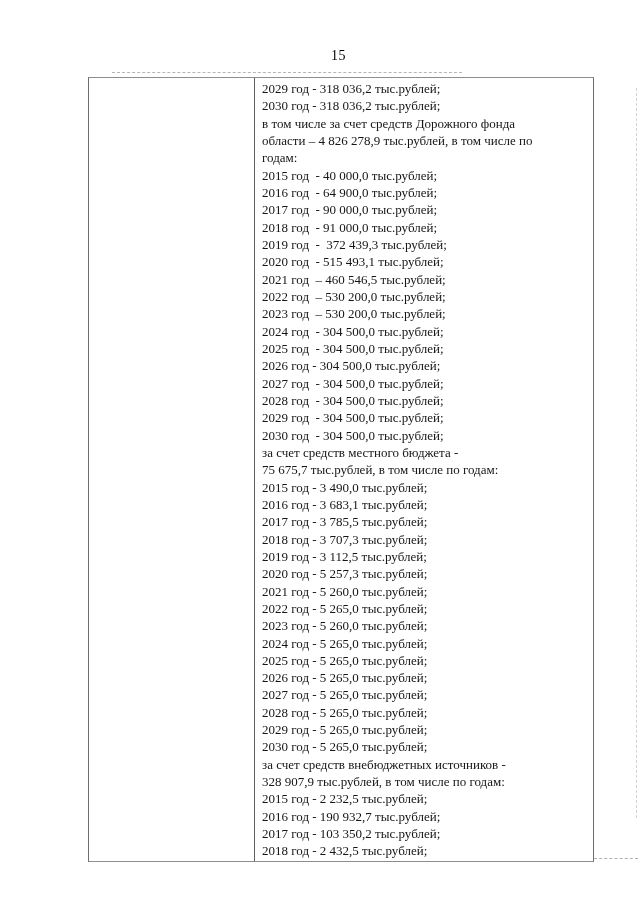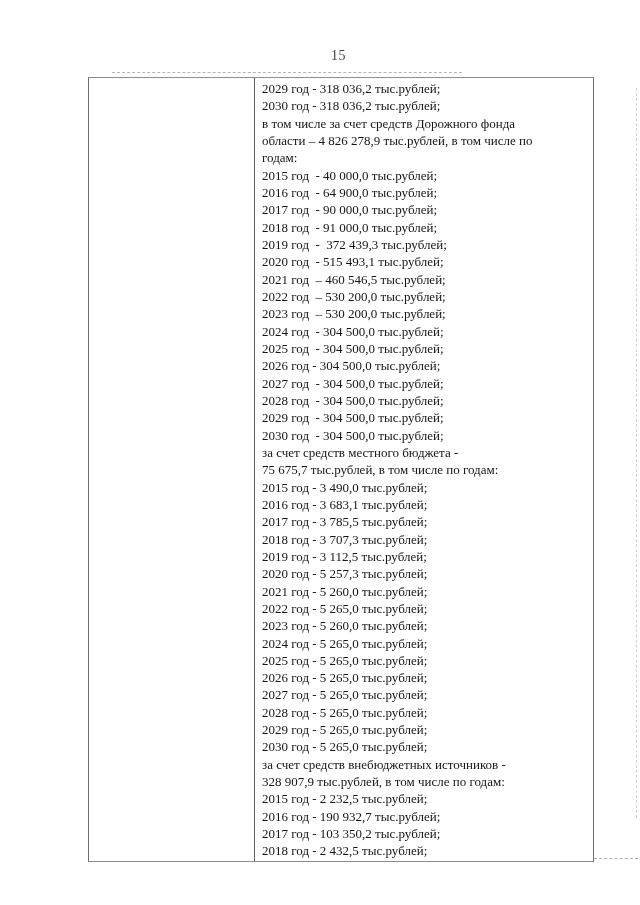--- a/index.html
+++ b/index.html
@@ -14,21 +14,21 @@
     background: #ffffff;
     overflow: hidden;
     font-family: "Liberation Serif", serif;
     color: #151515;
   }
   .page-number {
     position: absolute;
     left: 331px;
     top: 48px;
     font-size: 14px;
-    color: #404040;
+    color: #000000;
     letter-spacing: 0.5px;
   }
   .doc-table {
     position: absolute;
     left: 88px;
     top: 77px;
     width: 506px;
     height: 785px;
     box-sizing: border-box;
     border: 1px solid #6e6e6e;

